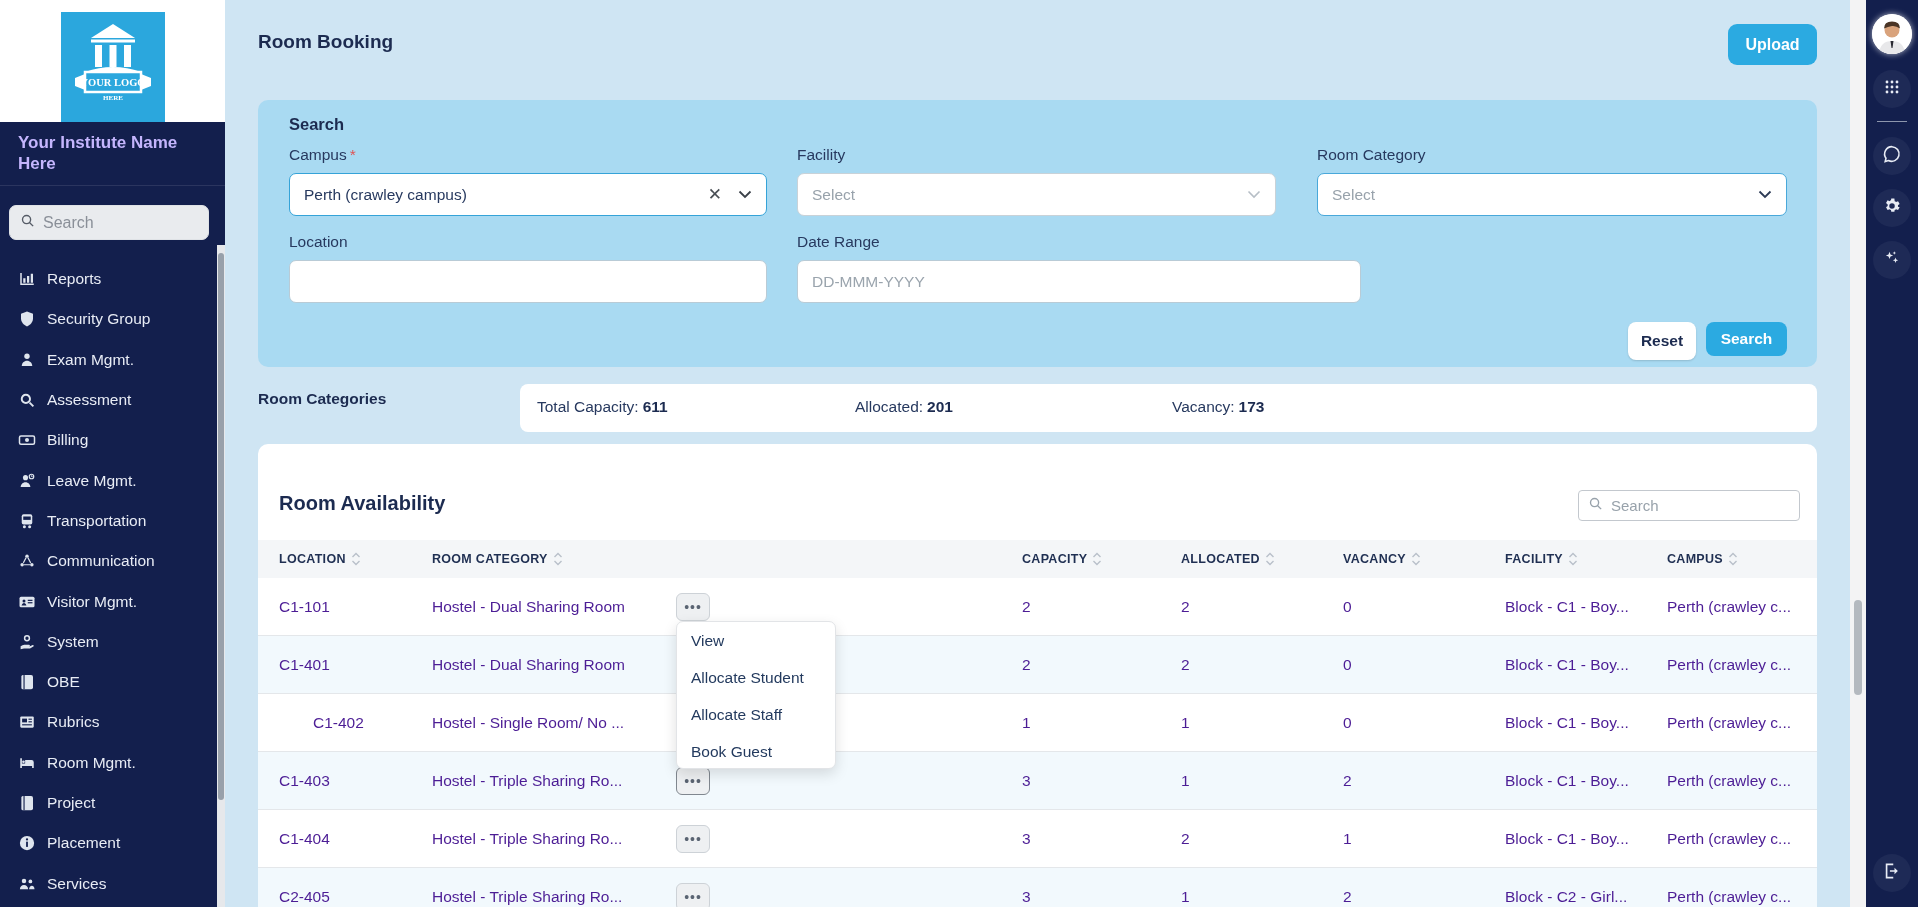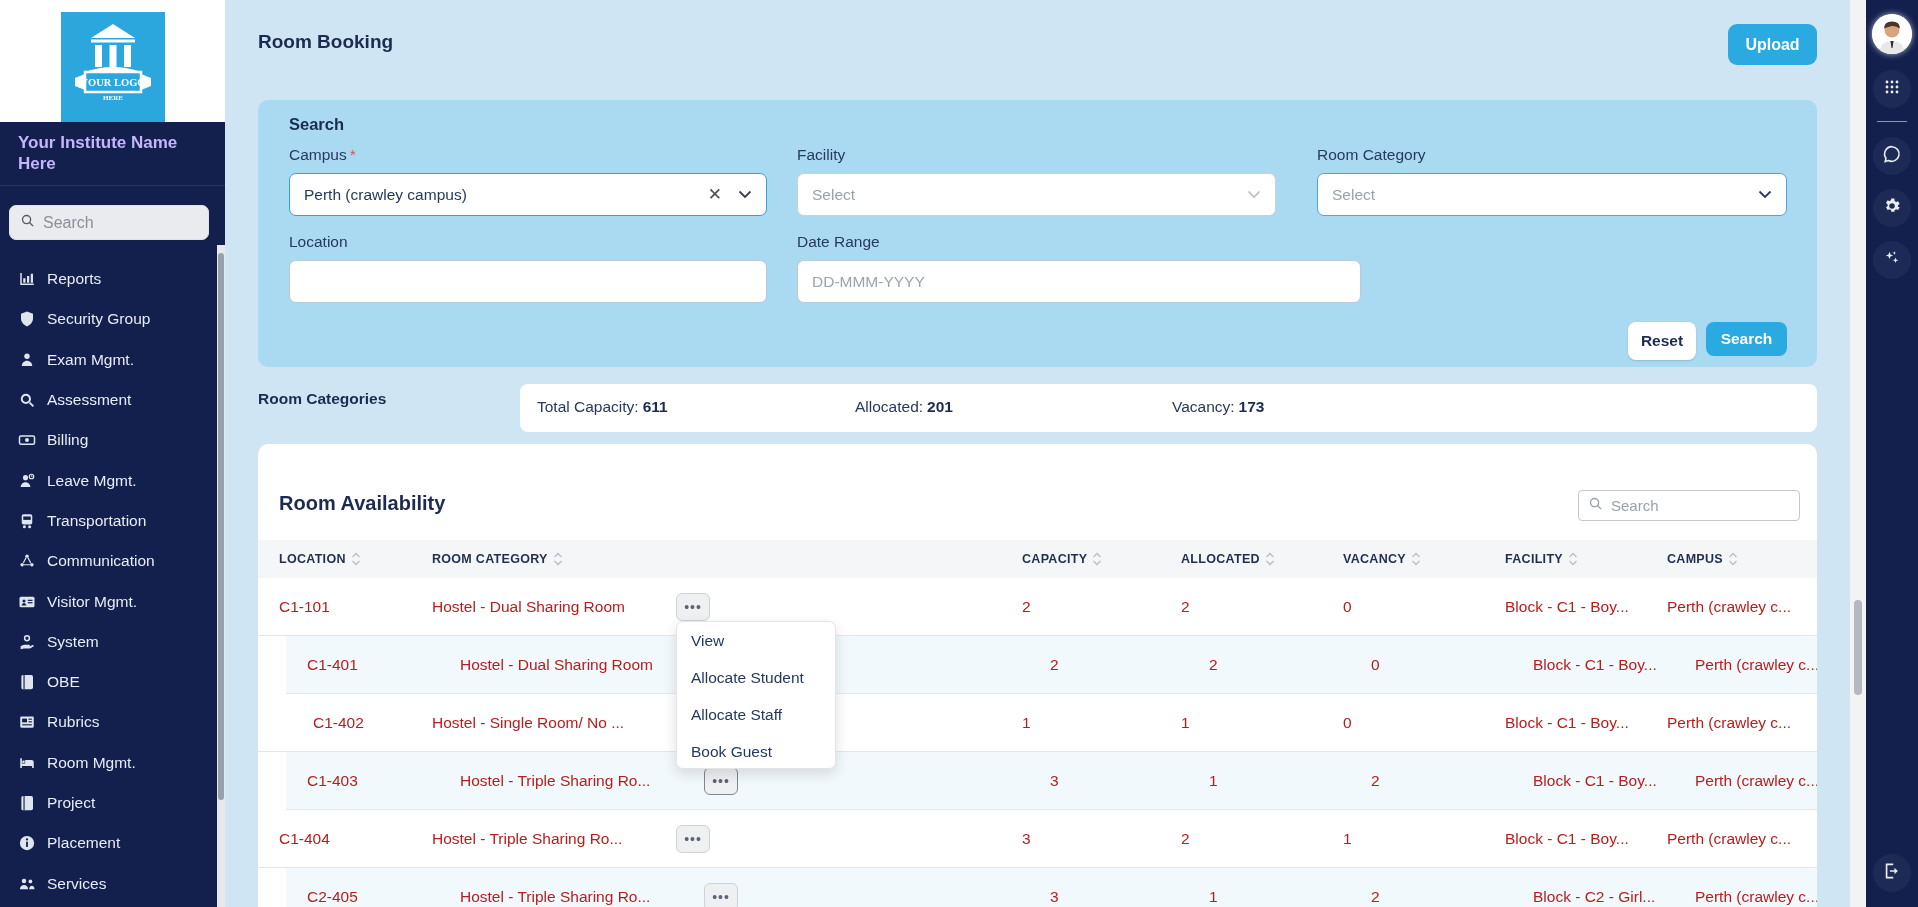--- a/index.html
+++ b/index.html
@@ -86,22 +86,22 @@
   #table-search { position:absolute; left:1320px; top:46px; width:222px; height:31px; border:1px solid #c3c8ce;
       border-radius:4px; display:flex; align-items:center; padding:0 9px; gap:8px; background:#fff; }
   #table-search input { border:0; outline:0; font-size:15px; color:#3b4252; width:160px; background:transparent;
       font-family:"Liberation Sans",sans-serif; }
   #table-search input::placeholder { color:#98a2ab; }
   #thead-row { position:absolute; left:0; top:96px; width:1559px; height:38px; background:#f4f6f8; }
   .th { position:absolute; top:0; height:38px; display:flex; align-items:center; gap:5px;
       font-size:12.5px; font-weight:bold; color:#1f2f52; letter-spacing:.3px; }
   #tbody { position:absolute; left:0; top:134px; width:1559px; height:329px; }
   .tr { position:relative; width:1559px; height:58px; border-bottom:1px solid #e4e7ea; background:#fff; }
-  .tr.alt { background:#f2f9fd;margin-left:28px; }
-  .td { position:absolute; top:0; height:58px; display:flex; align-items:center; font-size:15.5px; color:#b91c1c;
+  .tr.alt { background:#f2f9fd; }
+  .td { position:absolute; top:0; height:58px; display:flex; align-items:center; font-size:15.5px; color:#4c1d95;
       white-space:nowrap; overflow:hidden; }
   .action-btn { position:absolute; top:15px; width:34px; height:28px; background:#eef0f2; border:1px solid #cdd2d7;
       border-radius:6px; color:#5a6472; font-size:14px; line-height:22px; text-align:center; cursor:pointer;
       font-family:"Liberation Sans",sans-serif; letter-spacing:1px; }
   .action-btn.active { border:1.5px solid #80878f; }
 
   
   #context-menu { position:absolute; left:676px; top:621px; width:160px; height:148px; background:#fff;
       border:1px solid #e2e4e7; border-radius:7px; box-shadow:0 5px 14px rgba(0,0,0,.13); z-index:50; }
   .cm-item { height:37px; display:flex; align-items:center; padding-left:14px; font-size:15.5px; color:#233a5e; cursor:pointer; }

